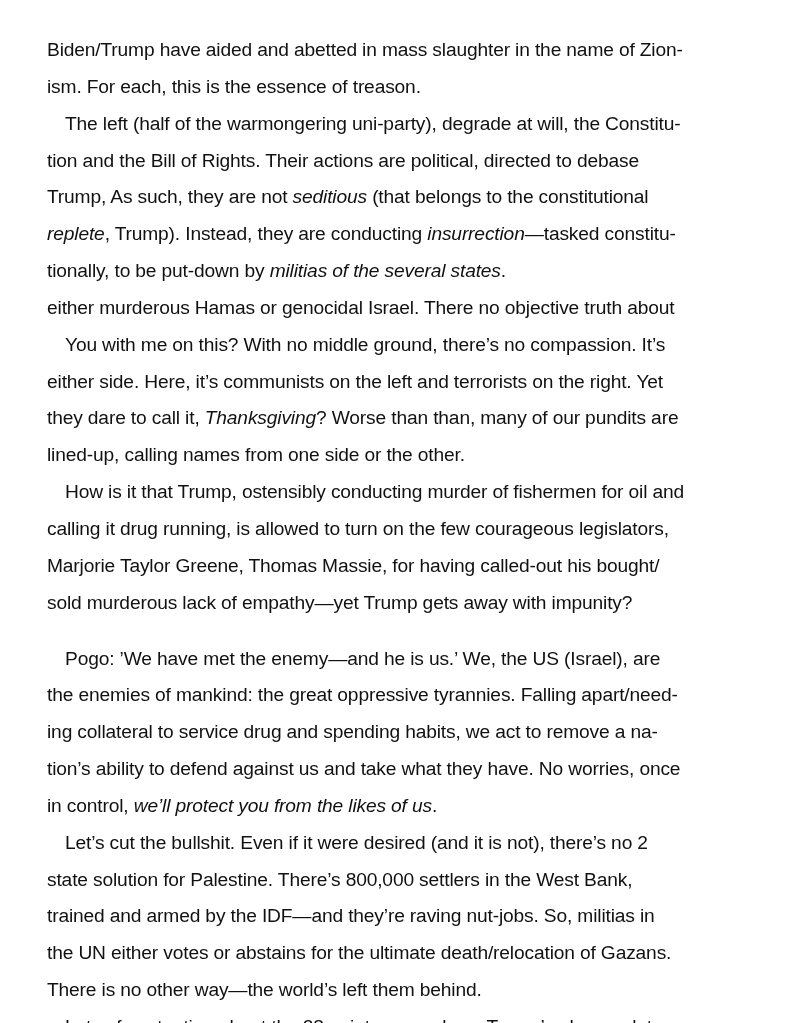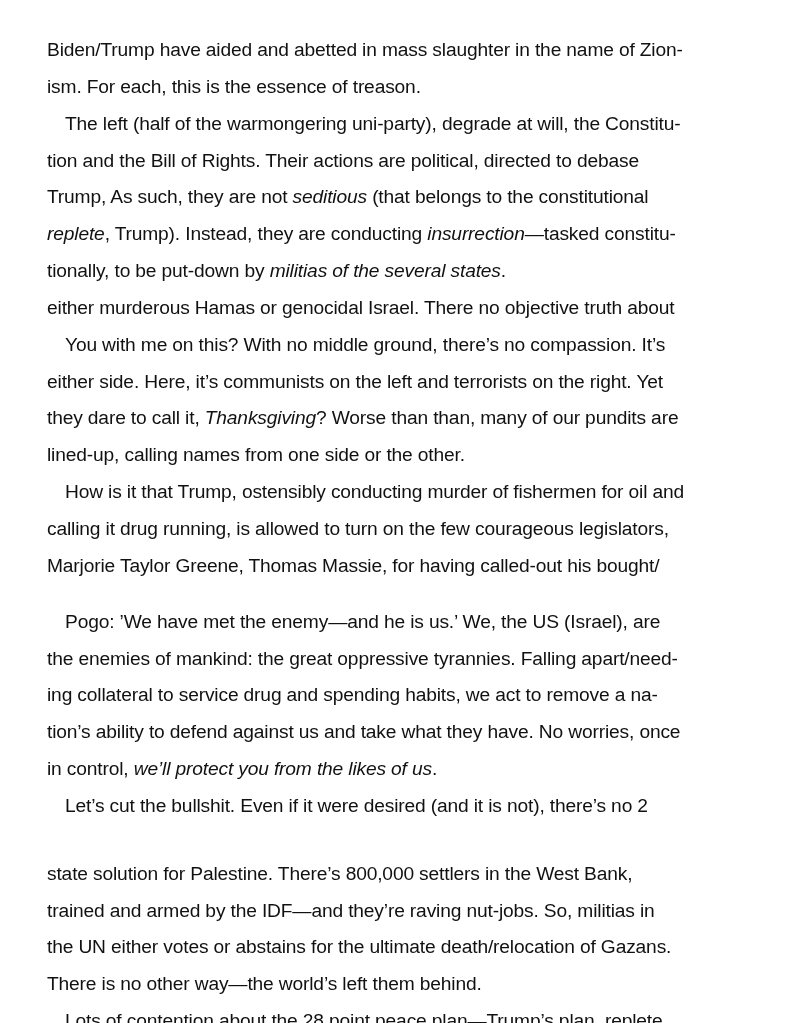--- a/index.html
+++ b/index.html
@@ -58,31 +58,32 @@
       <div class="line" style="text-align-last: left; text-align: left;"><span>either murderous Hamas or genocidal Israel. There no objective truth about</span></div>
       <div class="line indent" style="text-align-last: left; text-align: left;"><span>You with me on this? With no middle ground, there’s no compassion. It’s</span></div>
       <div class="line" style="text-align-last: left; text-align: left;"><span>either side. Here, it’s communists on the left and terrorists on the right. Yet</span></div>
       <div class="line" style="text-align-last: left; text-align: left;"><span>they dare to call it, </span><em>Thanksgiving</em><span>? Worse than than, many of our pundits are</span></div>
       <div class="line last"><span>lined-up, calling names from one side or the other.</span></div>
     </div>
     <div>
       <div class="line indent" style="text-align-last: left; text-align: left;"><span>How is it that Trump, ostensibly conducting murder of fishermen for oil and</span></div>
       <div class="line" style="text-align-last: left; text-align: left;"><span>calling it drug running, is allowed to turn on the few courageous legislators,</span></div>
       <div class="line" style="text-align-last: left; text-align: left;"><span>Marjorie Taylor Greene, Thomas Massie, for having called-out his bought/</span></div>
+      <div class="line last"><span>sold murderous lack of empathy—yet Trump gets away with impunity?</span></div>
     </div>
     <div>
       <div class="line indent" style="text-align-last: left; text-align: left; margin-top: 19px;"><span>Pogo: ’We have met the enemy—and he is us.’ We, the US (Israel), are</span></div>
       <div class="line" style="text-align-last: left; text-align: left;"><span>the enemies of mankind: the great oppressive tyrannies. Falling apart/need-</span></div>
       <div class="line" style="text-align-last: left; text-align: left;"><span>ing collateral to service drug and spending habits, we act to remove a na-</span></div>
       <div class="line" style="text-align-last: left; text-align: left;"><span>tion’s ability to defend against us and take what they have. No worries, once</span></div>
       <div class="line last"><span>in control, </span><em>we’ll protect you from the likes of us</em><span>.</span></div>
     </div>
     <div>
       <div class="line indent" style="text-align-last: left; text-align: left;"><span>Let’s cut the bullshit. Even if it were desired (and it is not), there’s no 2</span></div>
-      <div class="line" style="text-align-last: left; text-align: left; margin-top: 31px;"><span>state solution for Palestine. There’s 800,000 settlers in the West Bank,</span></div>
+      <div class="line" style="text-align-last: left; text-align: left;"><span>state solution for Palestine. There’s 800,000 settlers in the West Bank,</span></div>
       <div class="line" style="text-align-last: left; text-align: left;"><span>trained and armed by the IDF—and they’re raving nut-jobs. So, militias in</span></div>
       <div class="line" style="text-align-last: left; text-align: left;"><span>the UN either votes or abstains for the ultimate death/relocation of Gazans.</span></div>
       <div class="line last"><span>There is no other way—the world’s left them behind.</span></div>
     </div>
     <div>
       <div class="line last indent"><span>Lots of contention about the 28 point peace plan—Trump’s plan, replete</span></div>
     </div>
   </div>
 
 </body></html>

